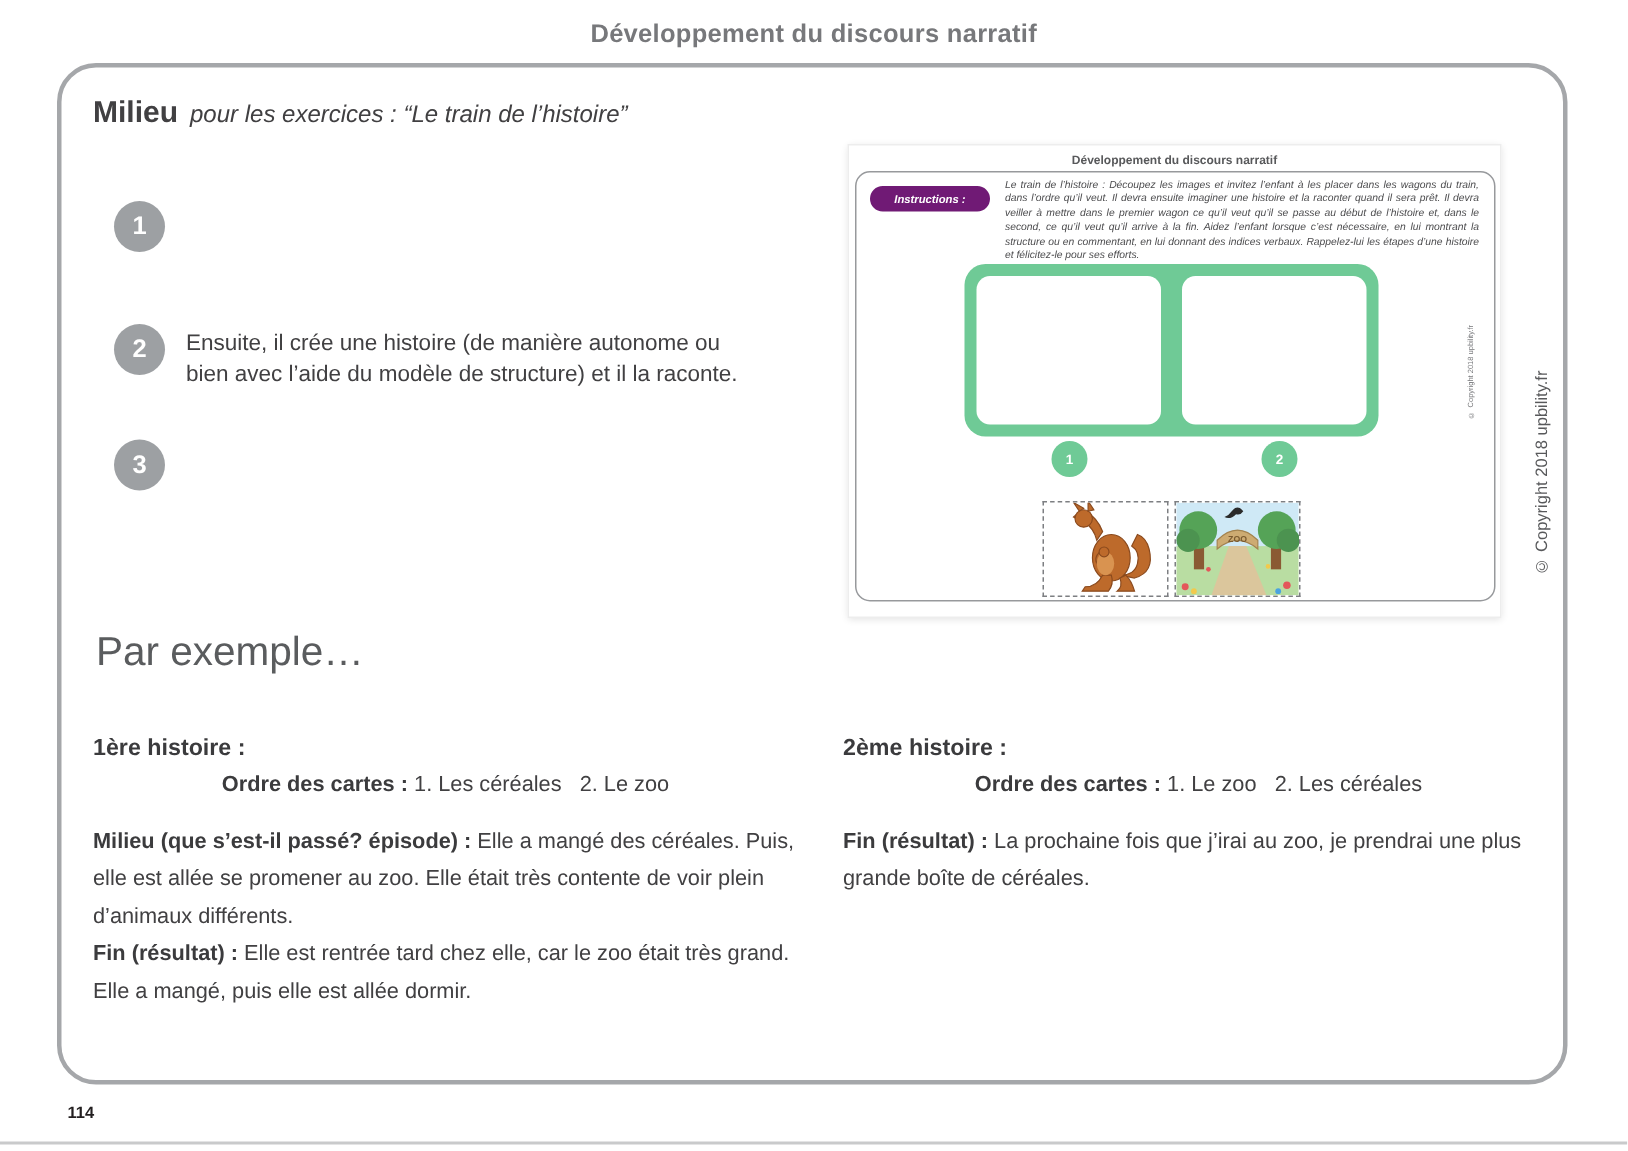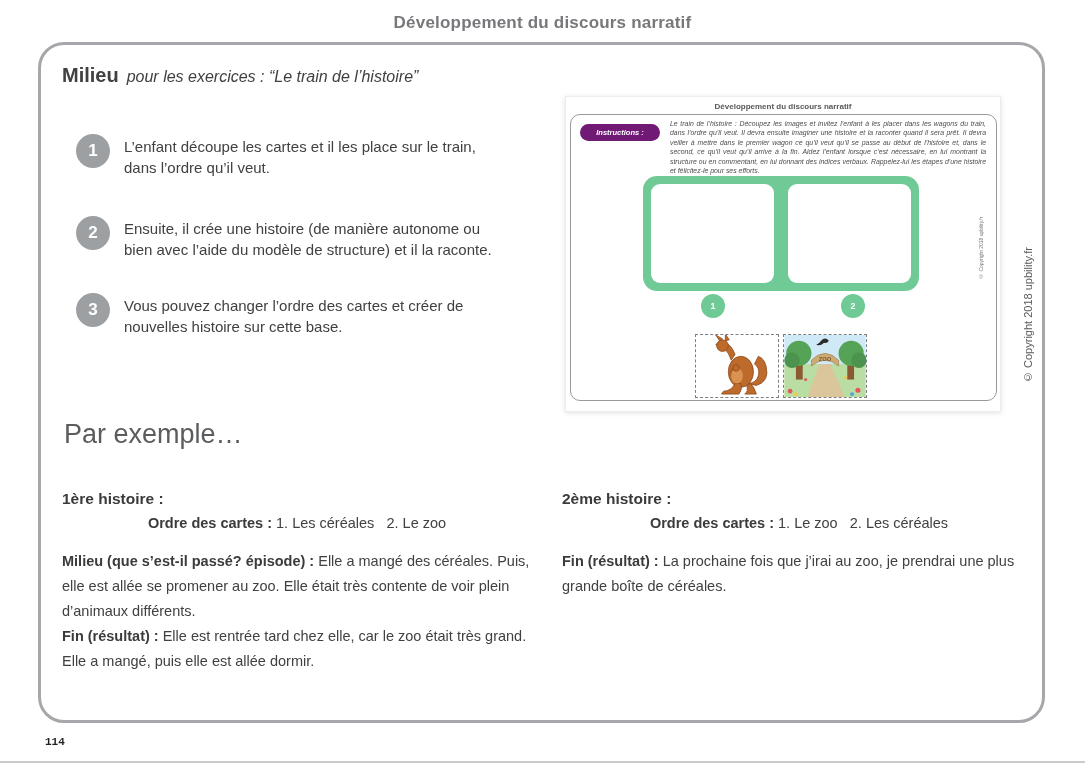--- a/index.html
+++ b/index.html
@@ -60,47 +60,45 @@
   .par-exemple { position:absolute; left:64px; top:419px; font-size:27px; color:#5a5c5e; }
 
   .story { position:absolute; top:487px; font-size:14.5px; line-height:25px; color:#414042; }
   .story-1 { left:62px;  width:470px; }
   .story-2 { left:562px; width:474px; }
   .story-title { font-size:15.5px; font-weight:bold; color:#3b3b3d; line-height:24px; }
   .story-order { line-height:24px; margin-bottom:14px; white-space:pre-wrap;text-align:center; }
   .story b { color:#3b3b3d; }
   .pre { white-space:pre-wrap; }
 
-  .page-number { position:absolute; left:45px; top:736px; font-size:11px; font-weight:bold; color:#231f20;font-family:Liberation Mono, monospace; }
+  .page-number { position:absolute; left:45px; top:736px; font-size:11px; font-weight:bold; color:#231f20; }
   .bottom-rule { position:absolute; left:0; top:761px; width:1085px; height:2px; background:#c9cacb; }
 </style>
 </head>
 <body>
 
 <div class="page">
 
   <div class="header-title">Développement du discours narratif</div>
 
   <div class="main-box"></div>
 
   <div class="example-line">
     <span class="example-heading">Milieu</span><span class="example-subtitle">pour les exercices : “Le train de l’histoire”</span>
   </div>
 
   <div class="step step-1">
     <div class="step-circle">1</div>
-    <div class="step-text">L’enfant découpe les cartes et il les place sur le train, dans l’ordre qu’il veut.</div>
   </div>
   <div class="step step-2">
     <div class="step-circle">2</div>
     <div class="step-text">Ensuite, il crée une histoire (de manière autonome ou bien avec l’aide du modèle de structure) et il la raconte.</div>
   </div>
   <div class="step step-3">
     <div class="step-circle">3</div>
-    <div class="step-text">Vous pouvez changer l’ordre des cartes et créer de nouvelles histoire sur cette base.</div>
   </div>
 
   <div class="worksheet">
     <div class="ws-title">Développement du discours narratif</div>
     <div class="ws-box"></div>
     <div class="ws-pill">Instructions :</div>
     <div class="ws-instructions">Le train de l’histoire : Découpez les images et invitez l’enfant à les placer dans les wagons du train, dans l’ordre qu’il veut. Il devra ensuite imaginer une histoire et la raconter quand il sera prêt. Il devra veiller à mettre dans le premier wagon ce qu’il veut qu’il se passe au début de l’histoire et, dans le second, ce qu’il veut qu’il arrive à la fin. Aidez l’enfant lorsque c’est nécessaire, en lui montrant la structure ou en commentant, en lui donnant des indices verbaux. Rappelez-lui les étapes d’une histoire et félicitez-le pour ses efforts.</div>
 
     <div class="ws-train" style="background:#6fca96;">
       <div class="ws-wagon"></div>

